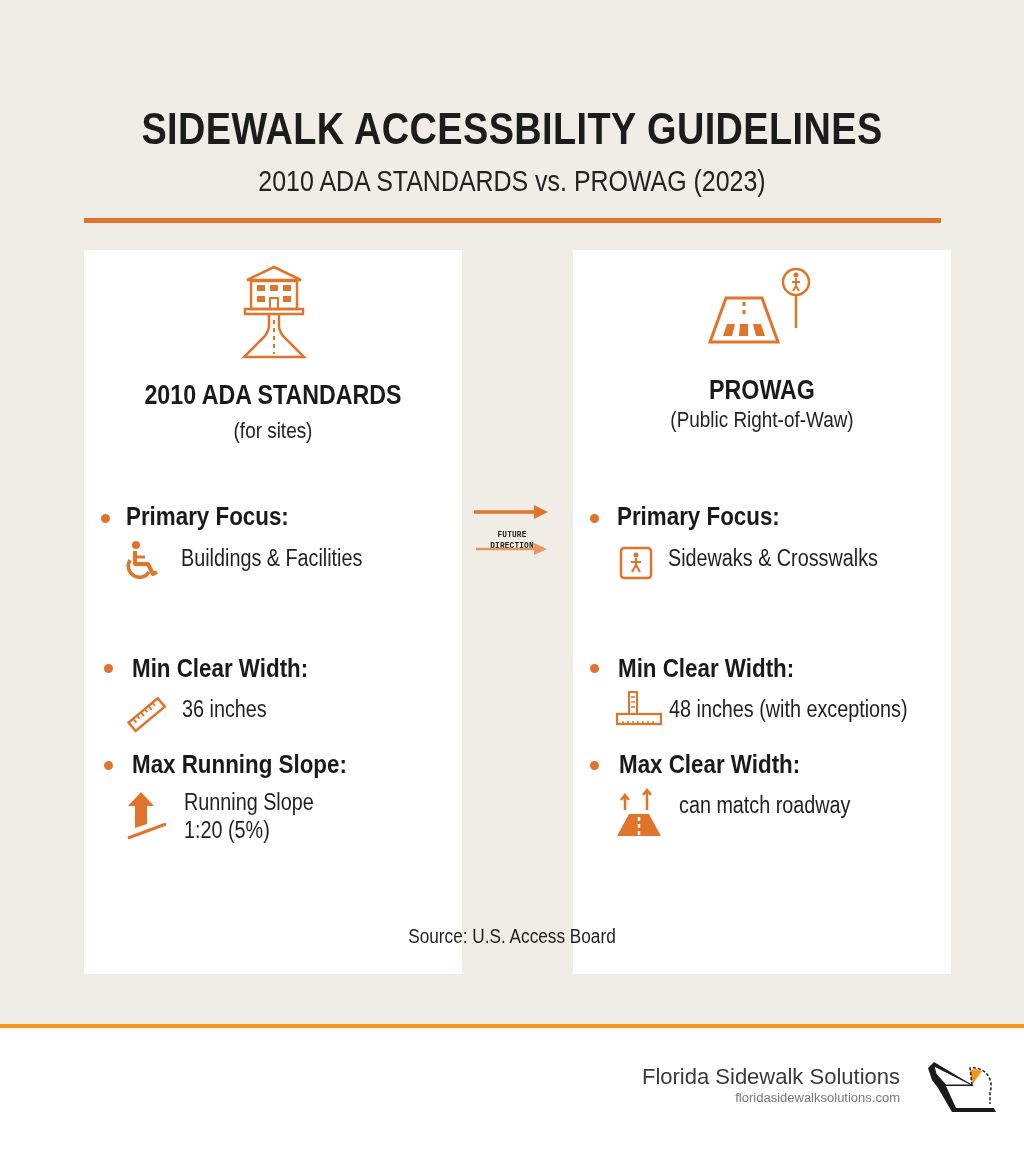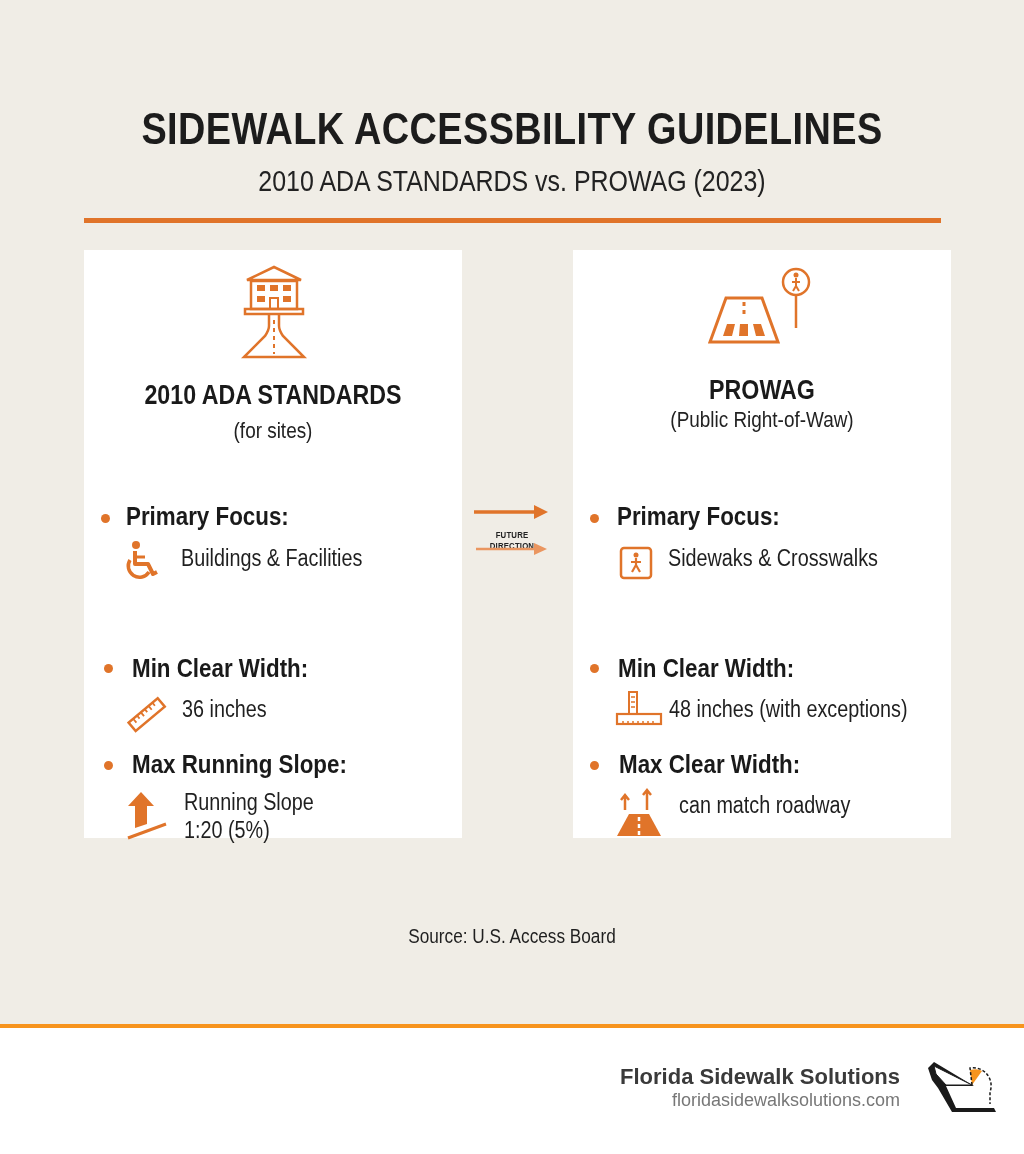--- a/index.html
+++ b/index.html
@@ -15,21 +15,21 @@
     transform:scaleX(0.86); transform-origin:center;
   }
   .subtitle {
     position:absolute; left:0; right:0; top:165px; text-align:center;
     font-size:29px; color:#222; transform:scaleX(0.86); transform-origin:center;
   }
   .rule {
     position:absolute; left:84px; width:857px; top:218px; height:5px; background:#E0742A;
   }
   .panel {
-    position:absolute; top:250px; width:378px; height:588px; background:#FFFFFF;
+    position:absolute; top:250px; width:378px; height:724px; background:#FFFFFF;
   }
   .panel.left { left:84px; }
   .panel.right { left:573px; }
   .hero-icon { position:absolute; }
   .panel-title {
     position:absolute; left:0; right:0; text-align:center;
     font-size:27px; font-weight:bold; color:#1a1a1a; transform:scaleX(0.86);
   }
   .panel-sub {
     position:absolute; left:0; right:0; text-align:center;
@@ -40,40 +40,40 @@
   }
   .item-label {
     position:absolute; font-size:26px; font-weight:bold; color:#1a1a1a;
     transform:scaleX(0.86); transform-origin:left center; white-space:nowrap;
   }
   .item-value {
     position:absolute; font-size:23px; color:#1f1f1f;
     transform:scaleX(0.86); transform-origin:left center; white-space:nowrap; line-height:29px;
   }
   .small-icon { position:absolute; }
-  .arrow-block { position:absolute; left:466px; top:500px; width:92px; height:64px; }
+  .arrow-block { position:absolute; left:466px; top:500px; width:92px; height:64px;font-family:Liberation Mono, monospace; }
   .future-label {
     position:absolute; left:0; right:0; top:29px; text-align:center;
     font-size:9.5px; font-weight:bold; color:#222; letter-spacing:0.2px;
     transform:scaleX(0.82);
   }
   .source {
     position:absolute; left:0; right:0; top:925px; text-align:center;
     font-size:20px; color:#1f1f1f; transform:scaleX(0.86);
   }
   .footer {
     position:absolute; left:0; top:1024px; width:1024px; height:130px; background:#FFFFFF;
     border-top:4px solid #F7941D; box-sizing:border-box;
   }
   .brand-name {
-    position:absolute; right:124px; top:1064px; font-size:22px; font-weight:bold; color:#3a3a3a;
+    position:absolute; right:124px; top:1064px; font-size:22px; font-weight:normal; color:#3a3a3a;
     white-space:nowrap;
   }
   .brand-url {
-    position:absolute; right:124px; top:1090px; font-size:18px; color:#777; white-space:nowrap;
+    position:absolute; right:124px; top:1090px; font-size:13px; color:#777; white-space:nowrap;
   }
   .logo { position:absolute; left:924px; top:1058px; }
 </style>
 </head>
 <body>
 
 <div class="title">SIDEWALK ACCESSBILITY GUIDELINES</div>
 <div class="subtitle">2010 ADA STANDARDS vs. PROWAG (2023)</div>
 <div class="rule"></div>
 

